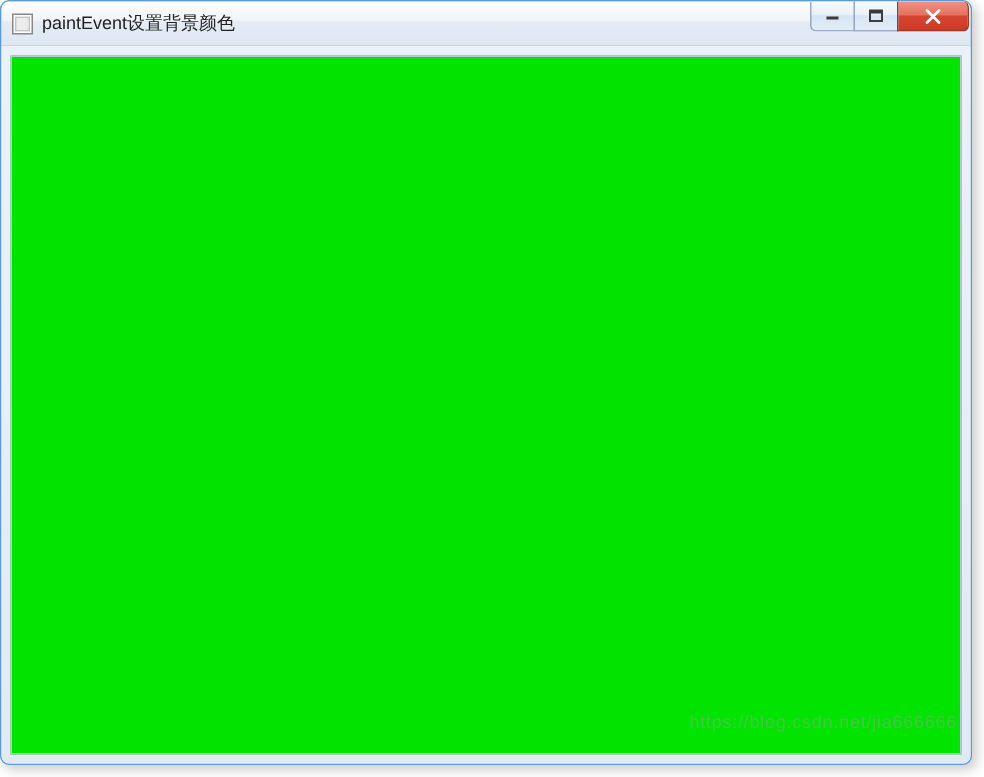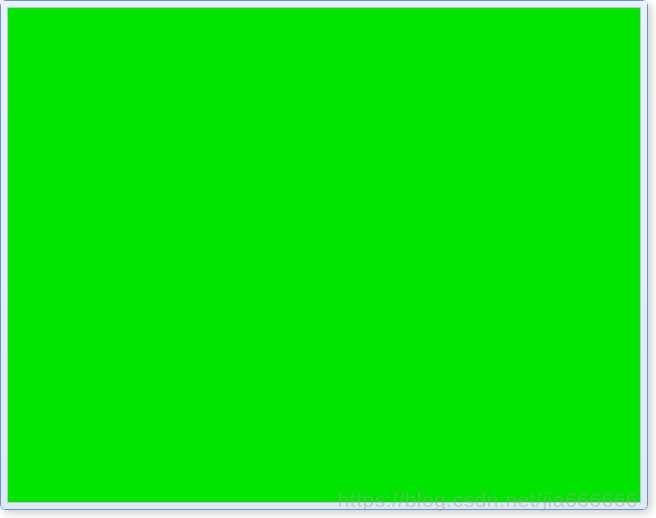--- a/index.html
+++ b/index.html
@@ -89,31 +89,58 @@
     }
     .client-area {
       width: 100%;
       height: 100%;
       border: 1px solid #b8c6d9;
       background: #00e400;
     }
     .watermark {
       position: absolute;
       right: 18px;
-      bottom: 6px;
-      font-size: 21px;
+      bottom: 30px;
+      font-size: 12px;
       color: rgba(160,160,160,0.45);
       font-family: Arial, sans-serif;
       letter-spacing: 0.5px;
       pointer-events: none;
       text-align: center;
     }
   </style>
 </head>
 <body>
 
 <div class="window">
+  <div class="titlebar">
+    <span class="app-icon">
+      <svg width="16" height="16" viewBox="0 0 16 16">
+        <rect x="1.5" y="1.5" width="13" height="13" fill="#fff" stroke="#888" stroke-width="1"></rect>
+        <rect x="3.5" y="3.5" width="9" height="9" fill="#ececec" stroke="#bbb" stroke-width="0.8"></rect>
+      </svg>
+    </span>
+    <span class="title-text">paintEvent设置背景颜色</span>
+    <div class="window-controls">
+      <div class="ctrl-btn" title="minimize">
+        <svg width="10" height="10" viewBox="0 0 10 10">
+          <rect x="1" y="5" width="8" height="2" fill="#3a3a3a"></rect>
+        </svg>
+      </div>
+      <div class="ctrl-btn" title="maximize">
+        <svg width="10" height="10" viewBox="0 0 10 10">
+          <rect x="1" y="1" width="8" height="7" fill="none" stroke="#3a3a3a" stroke-width="1.3"></rect>
+          <rect x="1" y="1" width="8" height="2" fill="#3a3a3a"></rect>
+        </svg>
+      </div>
+      <div class="ctrl-btn ctrl-close" title="close">
+        <svg width="12" height="10" viewBox="0 0 12 10">
+          <path d="M2 1 L10 9 M10 1 L2 9" stroke="#fff" stroke-width="1.8" stroke-linecap="round"></path>
+        </svg>
+      </div>
+    </div>
+  </div>
   <div class="client-area-border">
     <div class="client-area" style="background: rgb(0, 228, 0);"></div>
   </div>
 </div>
 
 <div class="watermark">https://blog.csdn.net/jia666666</div>
 
 </body></html>

